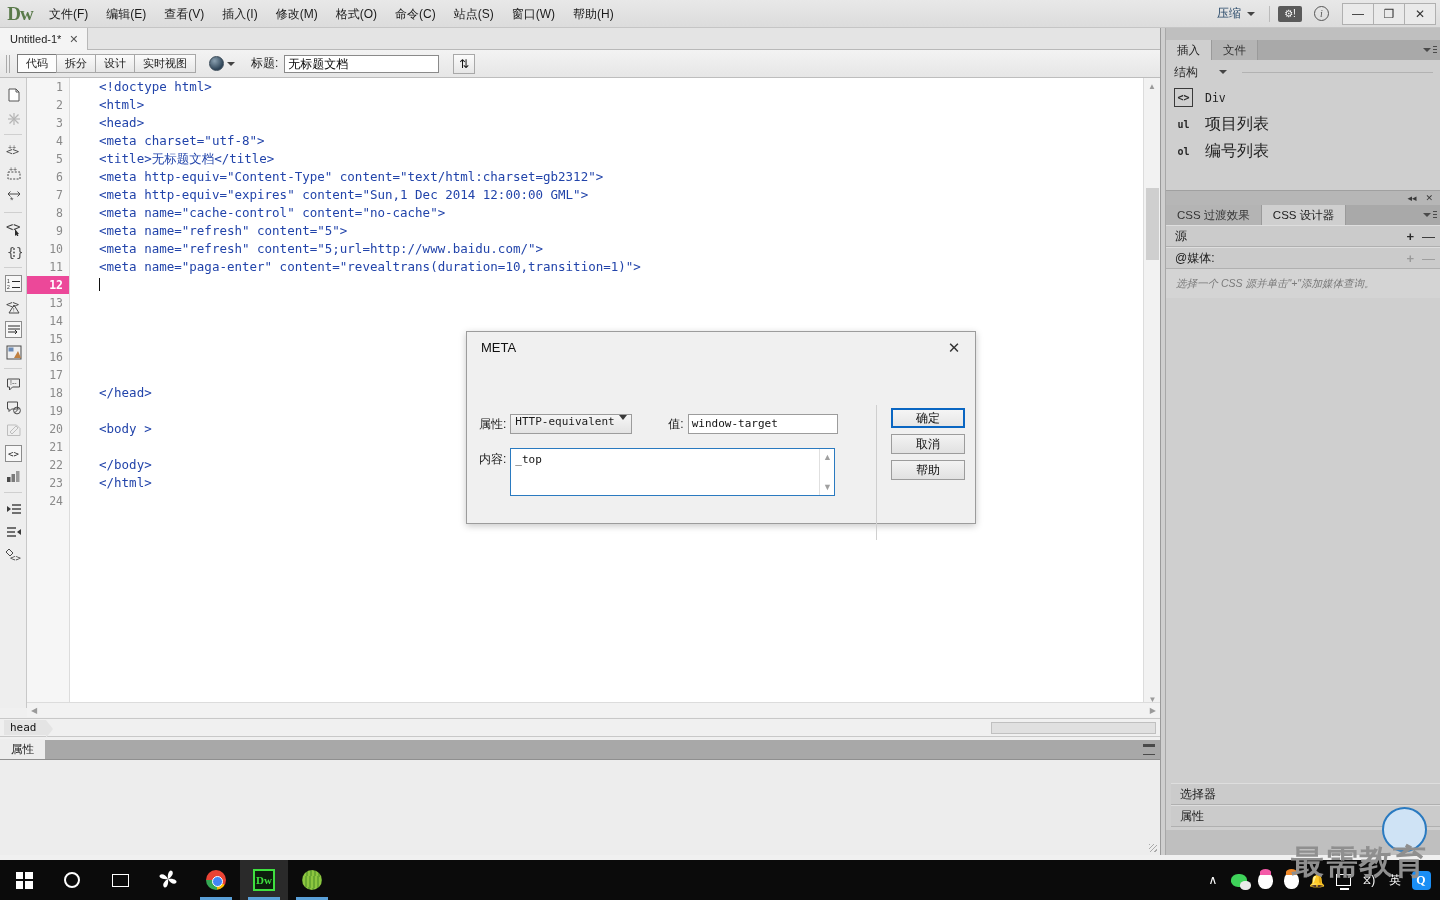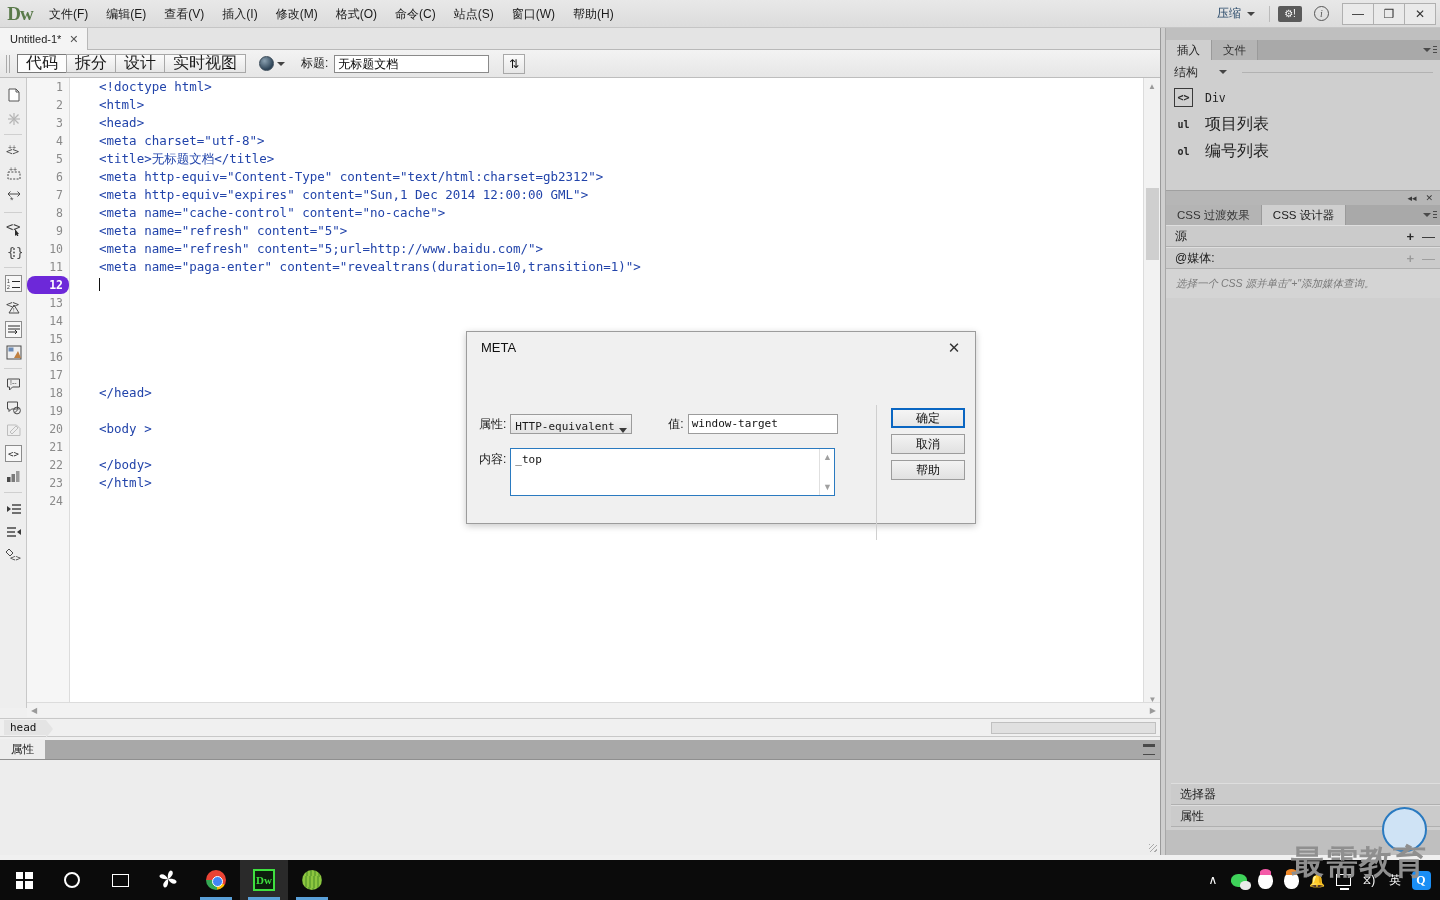--- a/index.html
+++ b/index.html
@@ -69,21 +69,21 @@
   .viewbar {
     position:absolute; left:0; top:50px; width:1160px; height:28px;
     background:linear-gradient(to bottom,#f3f3f3,#e6e6e6);
     border-bottom:1px solid #bdbdbd;
     display:flex; align-items:center; padding-left:6px; gap:0;
   }
   .grip { width:5px;height:18px;
     background:repeating-linear-gradient(to right,#aaa 0 1px,transparent 1px 3px);
     margin-right:6px; }
   .vbtn {
-    height:19px; padding:0 8px; font-size:16px; color:#1a1a1a;
+    height:19px; padding:0 8px; font-size:11px; color:#1a1a1a;
     border:1px solid #a8a8a8; background:linear-gradient(to bottom,#fbfbfb,#e6e6e6);
     display:flex;align-items:center; margin-right:-1px;
   }
   .vbtn.active { background:#fdfdfd; border-color:#7a7a7a; }
   .globe-btn { display:flex;align-items:center; margin-left:14px; }
   .globe {
     width:15px;height:15px;border-radius:50%;
     background:radial-gradient(circle at 35% 30%, #8aa0b0, #2f4558 70%);
     border:1px solid #3a4a58;
   }
@@ -124,21 +124,21 @@
   }
   .gutter {
     position:absolute;left:0;top:0;width:43px;height:630px;
     background:#f6f6f6; border-right:1px solid #dcdcdc;
   }
   .gline {
     height:18px; line-height:18px; text-align:right; padding-right:6px;
     font-family:"DejaVu Sans Mono","Liberation Mono",monospace;
     font-size:11.5px; color:#8a8a8a;
   }
-  .gline.cur { background:#6d28d9; color:#ffffff; font-weight:bold;border-radius:8px; }
+  .gline.cur { background:#ec4899; color:#ffffff; font-weight:bold; }
   .codearea {
     position:absolute;left:43px;top:0;right:0;height:630px;
     font-family:"DejaVu Sans Mono","Liberation Mono",monospace;
     font-size:12.5px; padding-left:29px;
   }
   .cline { height:18px; line-height:18px; white-space:pre; color:#2244aa; }
   .caret {
     display:inline-block;width:1px;height:13px;background:#111;
     vertical-align:-2px;
   }
@@ -298,21 +298,21 @@
   }
   .dlg-body { position:absolute; left:0; top:31px; width:510px; height:162px; }
   .dlg-sep {
     position:absolute; left:409px; top:42px; width:1px; height:135px; background:#cfcfcf;
   }
   .lbl { font-size:12px; color:#1a1a1a; }
   .row1 { position:absolute; left:12px; top:51px; display:flex; align-items:center; }
   .sel {
     width:122px; height:20px; margin-left:4px;
     border:1px solid #9c9c9c; background:linear-gradient(to bottom,#f6f6f6,#e3e3e3);
-    display:flex; align-items:flex-end; padding:0 4px;
+    display:flex; align-items:flex-start; padding:0 4px;
     font-family:"DejaVu Sans Mono","Liberation Mono",monospace;
     font-size:11px; color:#1a1a1a;
   }
   .sel .chev {
     margin-left:auto; width:0;height:0;
     border-left:4px solid transparent;border-right:4px solid transparent;border-top:5px solid #3a3a3a;
   }
   .val-lbl { margin-left:36px; }
   .val-inp {
     width:150px; height:20px; margin-left:4px;

